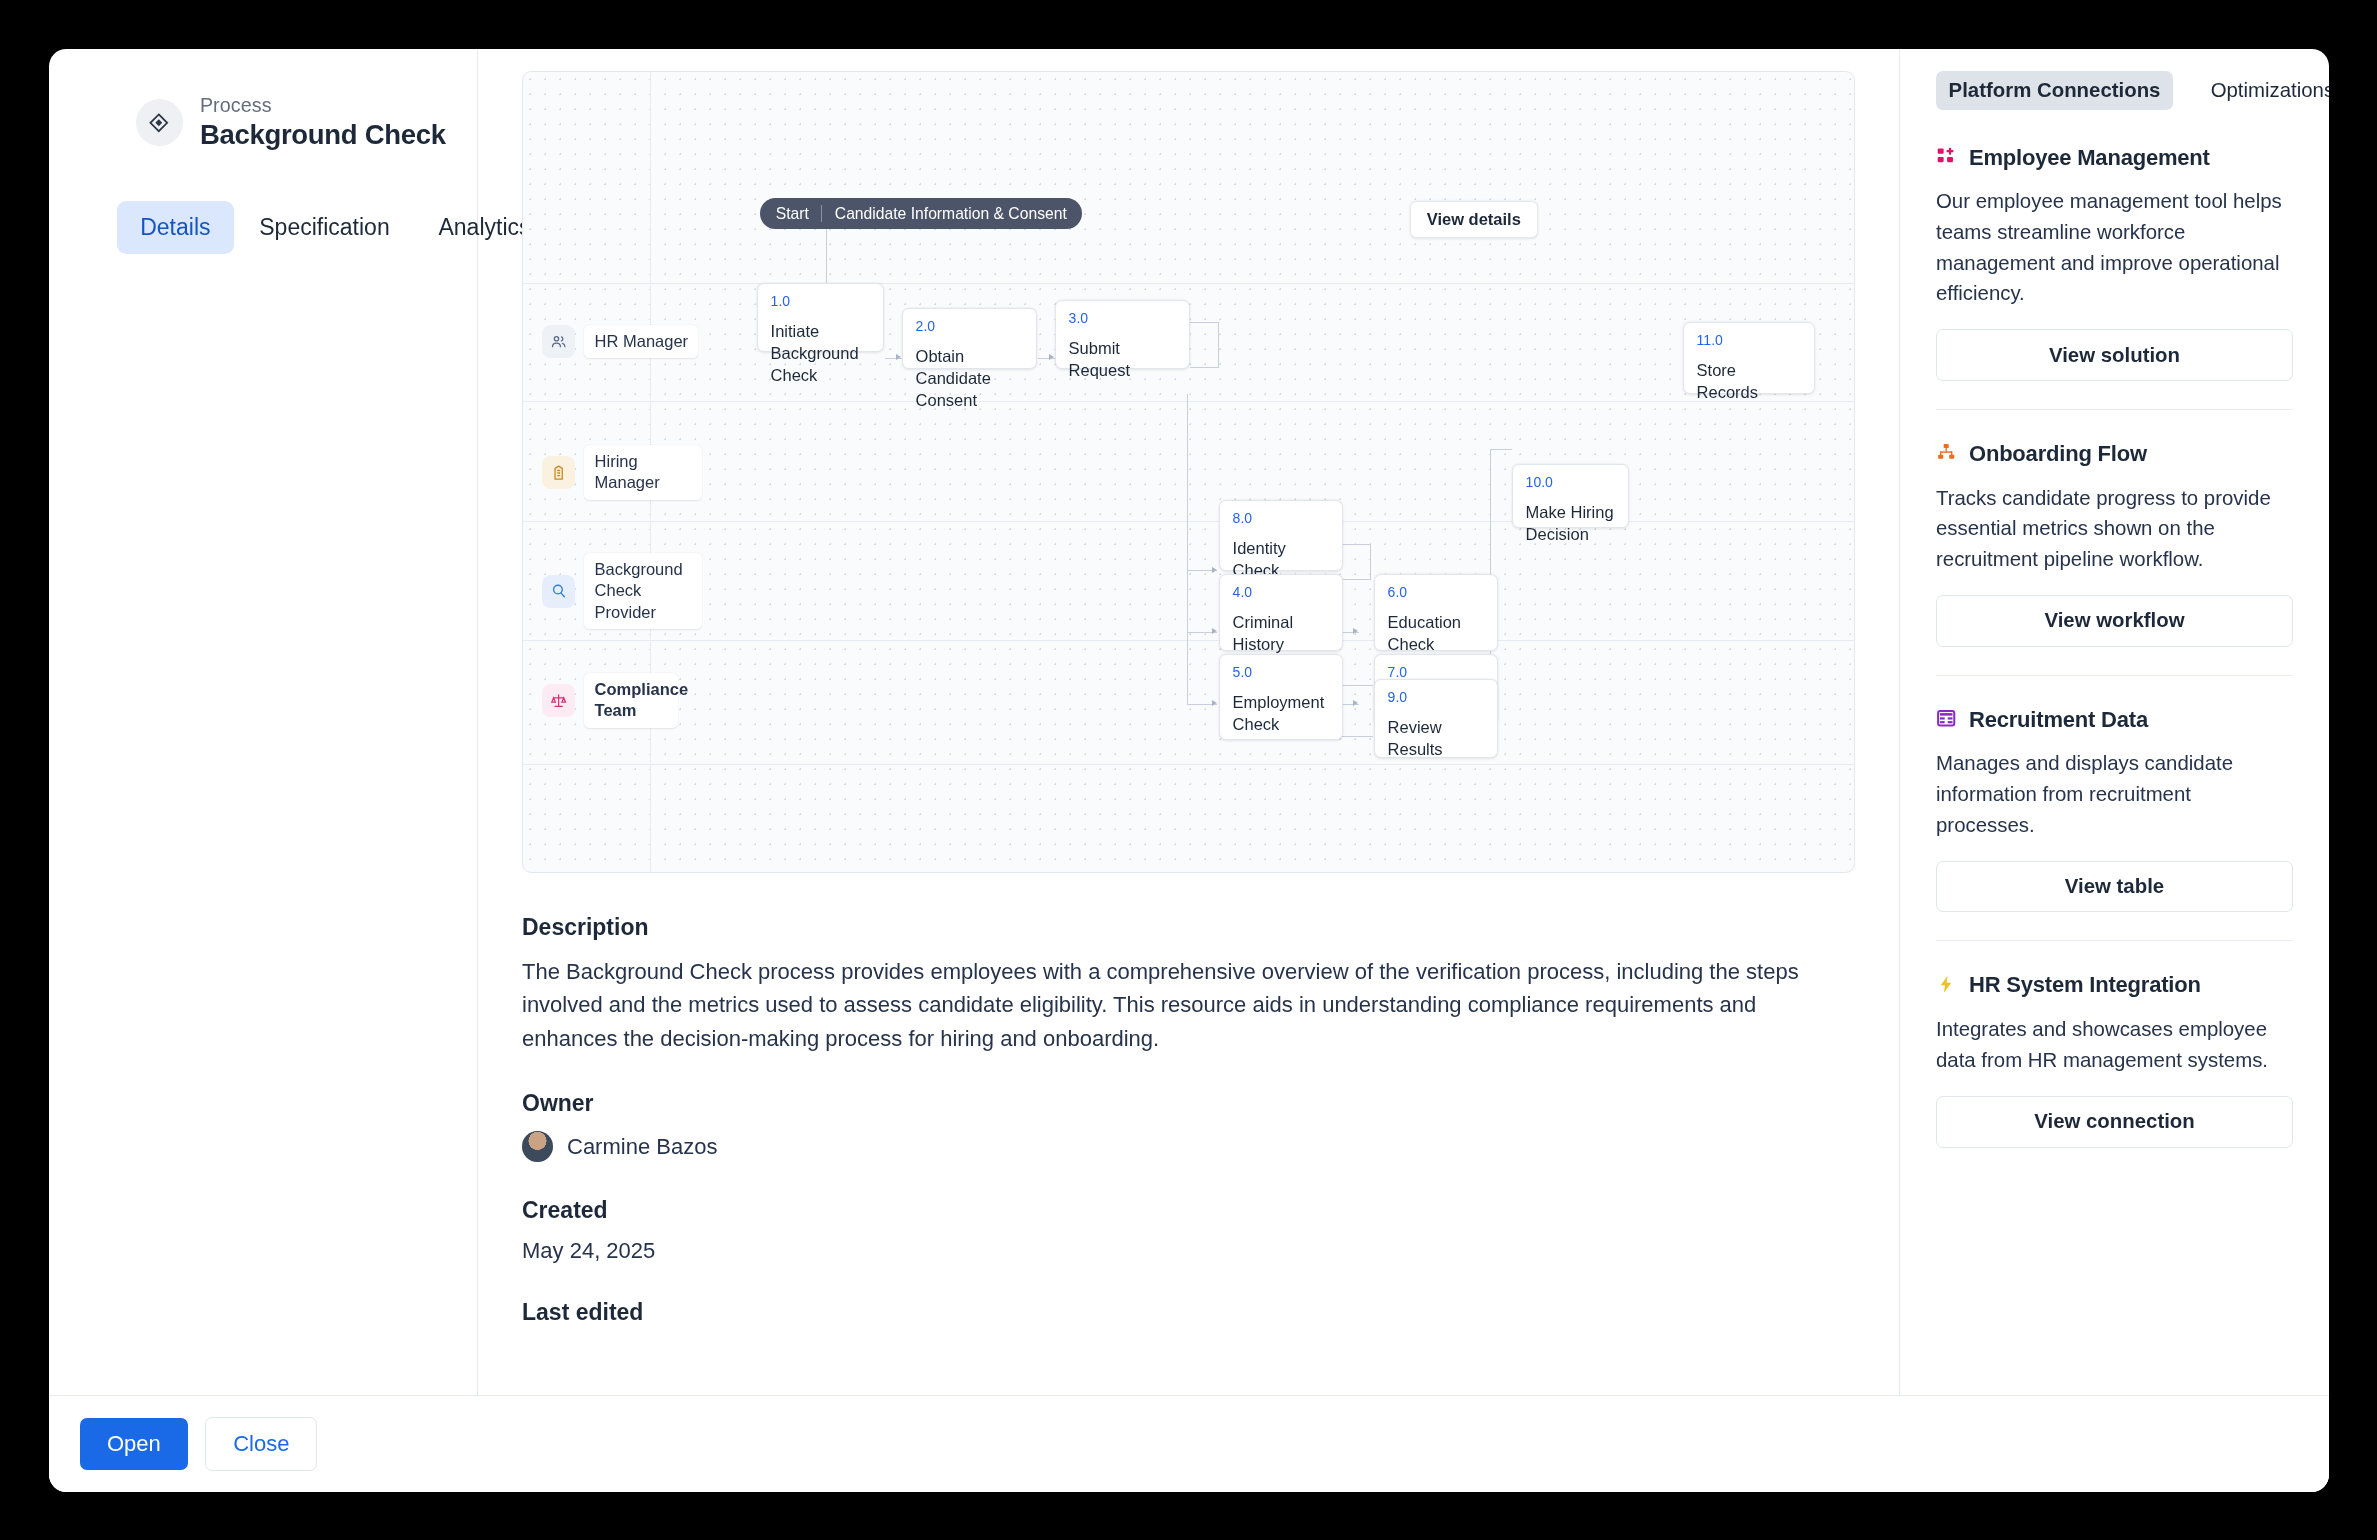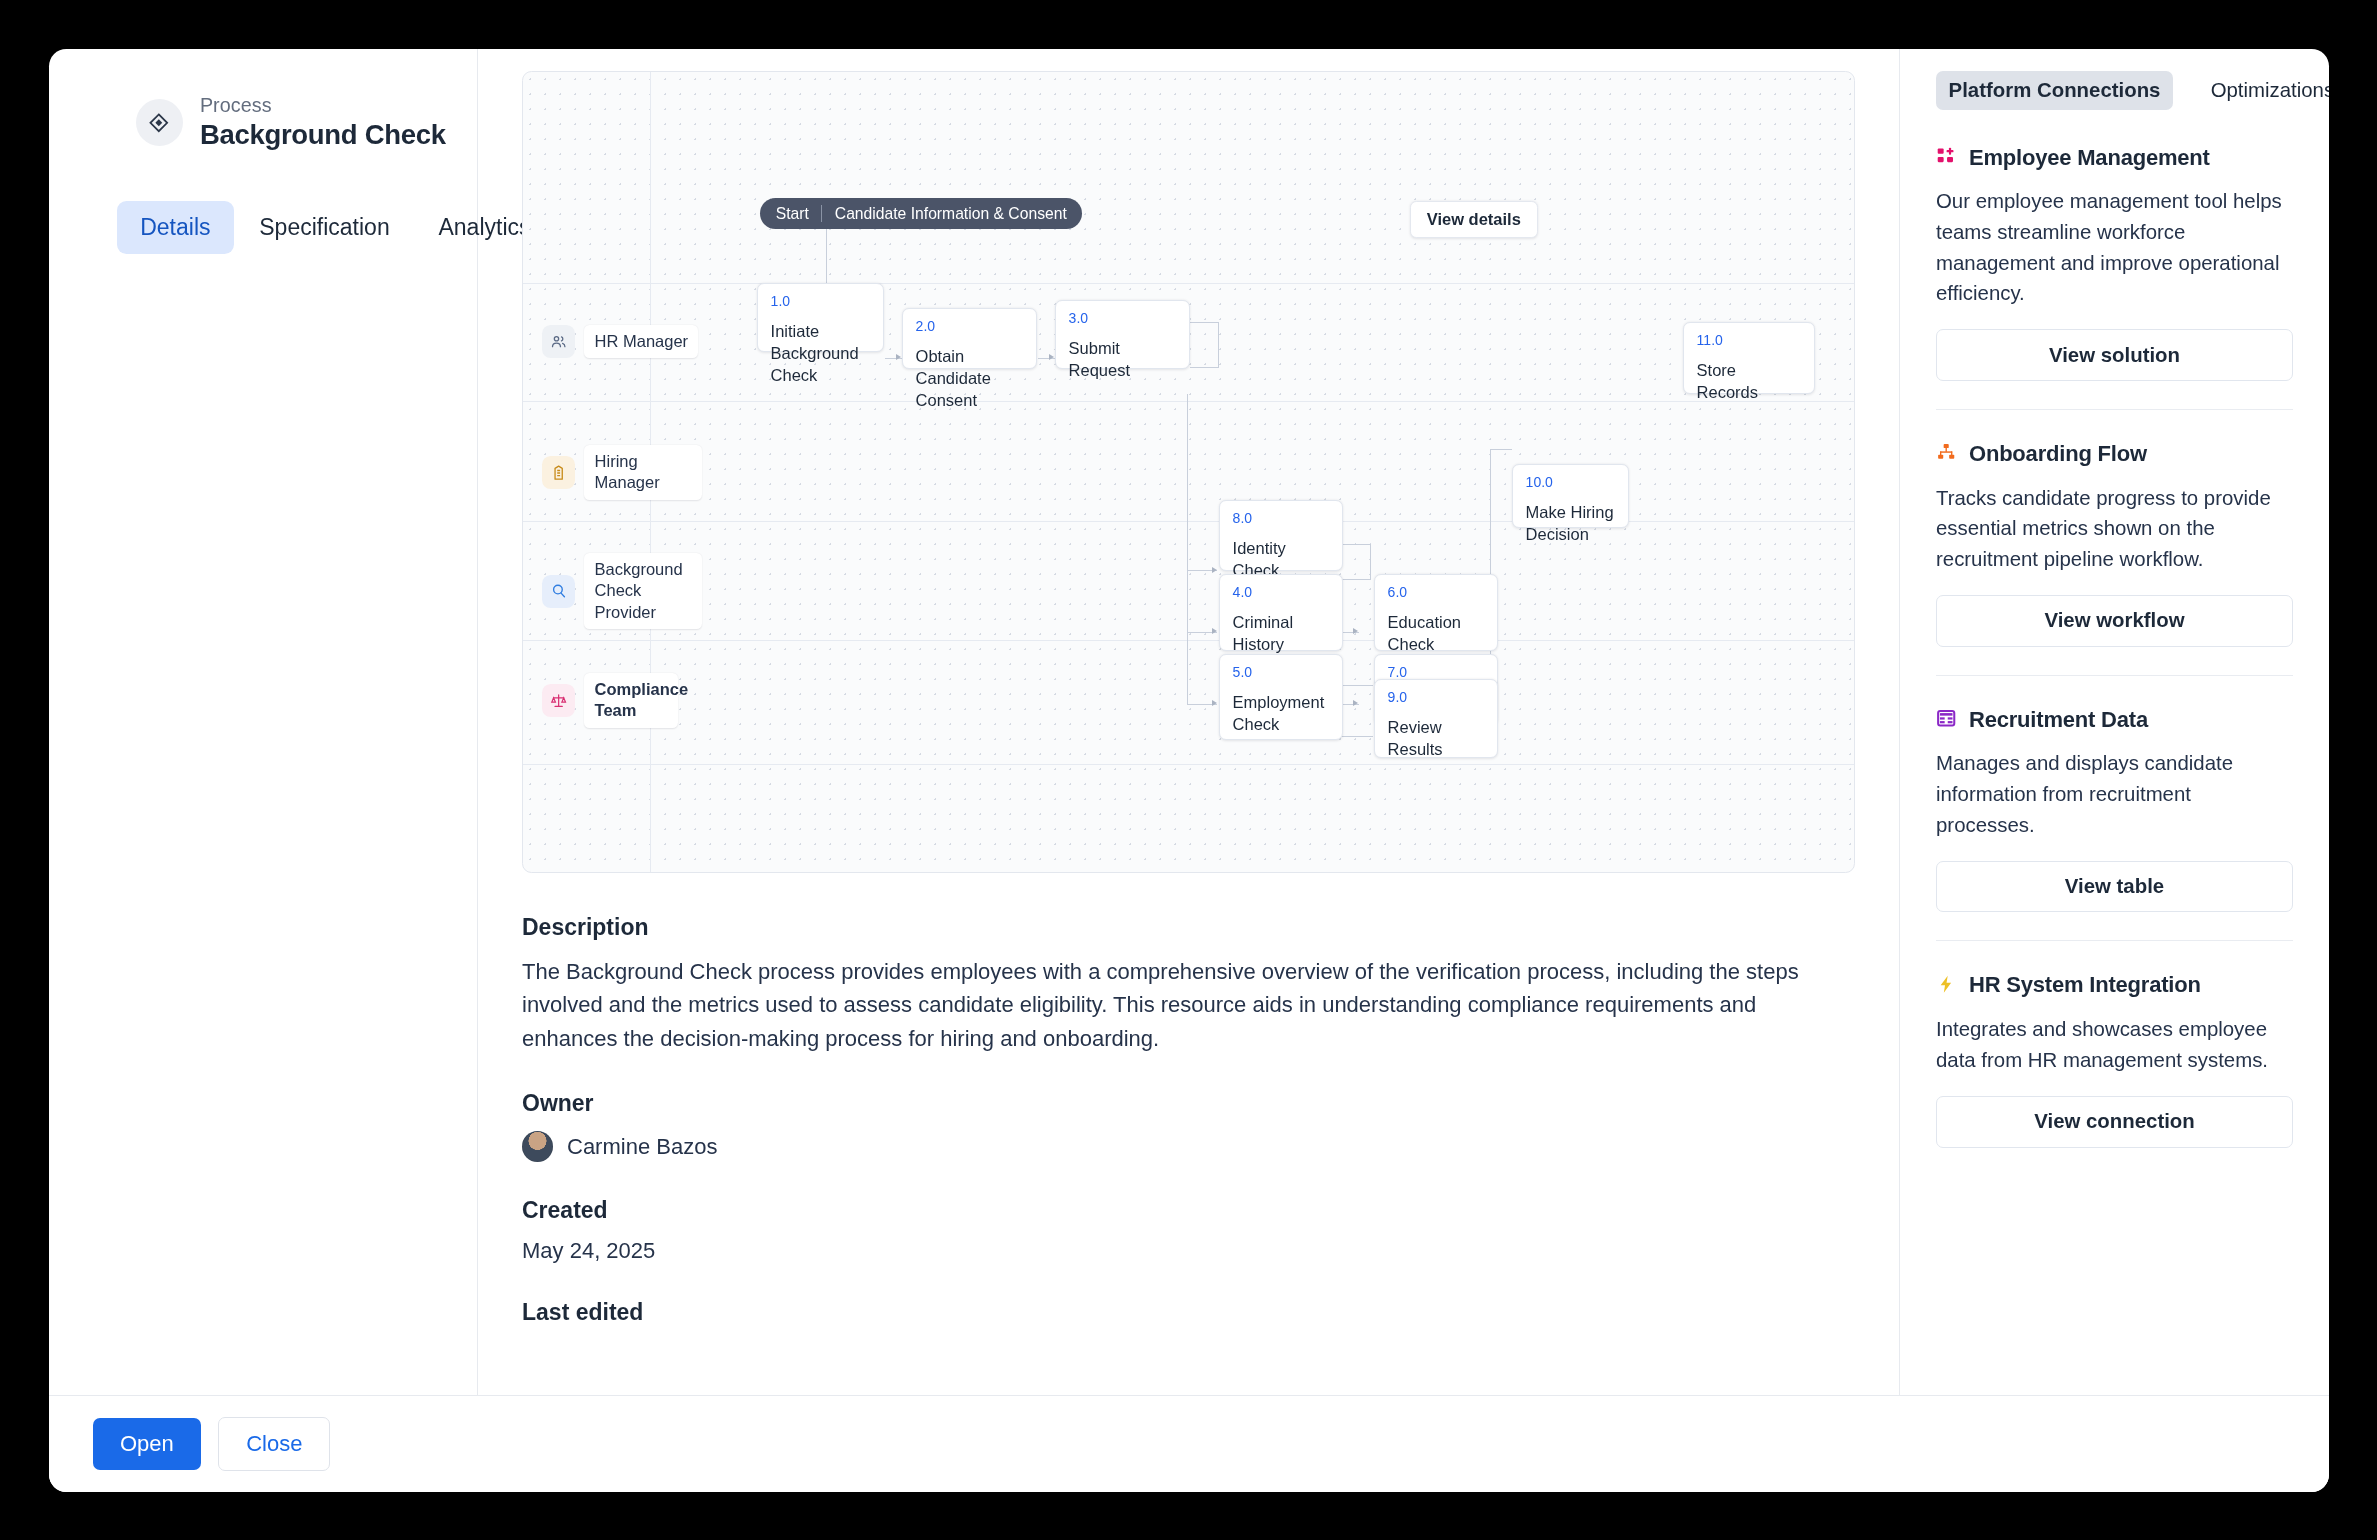--- a/index.html
+++ b/index.html
@@ -152,21 +152,21 @@
   .conn-desc { font-size: 20.4px; line-height: 1.5; color: #26334a; margin-bottom: 20.4px; }
   .conn-btn {
     width: 100%; background: #fff; border: 0.8px solid #e1e6ee; border-radius: 7px;
     padding: 13.4px 0; font-size: 20.4px; font-weight: 700; color: #1d2939;
     cursor: pointer; font-family: inherit;
   }
 
   
   .footer {
     height: 97px; flex: none; border-top: 0.8px solid #e7eaef;
-    display: flex; align-items: center; gap: 17.3px; padding: 0 44px;
+    display: flex; align-items: center; gap: 17.3px; padding: 0 31px;
     background: #fff;
   }
   .btn-primary {
     background: #1a6ae8; color: #fff; border: none; border-radius: 7px;
     padding: 12.6px 27px; font-size: 22px; cursor: pointer; font-family: inherit;
   }
   .btn-secondary {
     background: #fff; color: #1a6ae8; border: 0.8px solid #dfe3ea; border-radius: 7px;
     padding: 12.6px 27px; font-size: 22px; cursor: pointer; font-family: inherit;
   }

